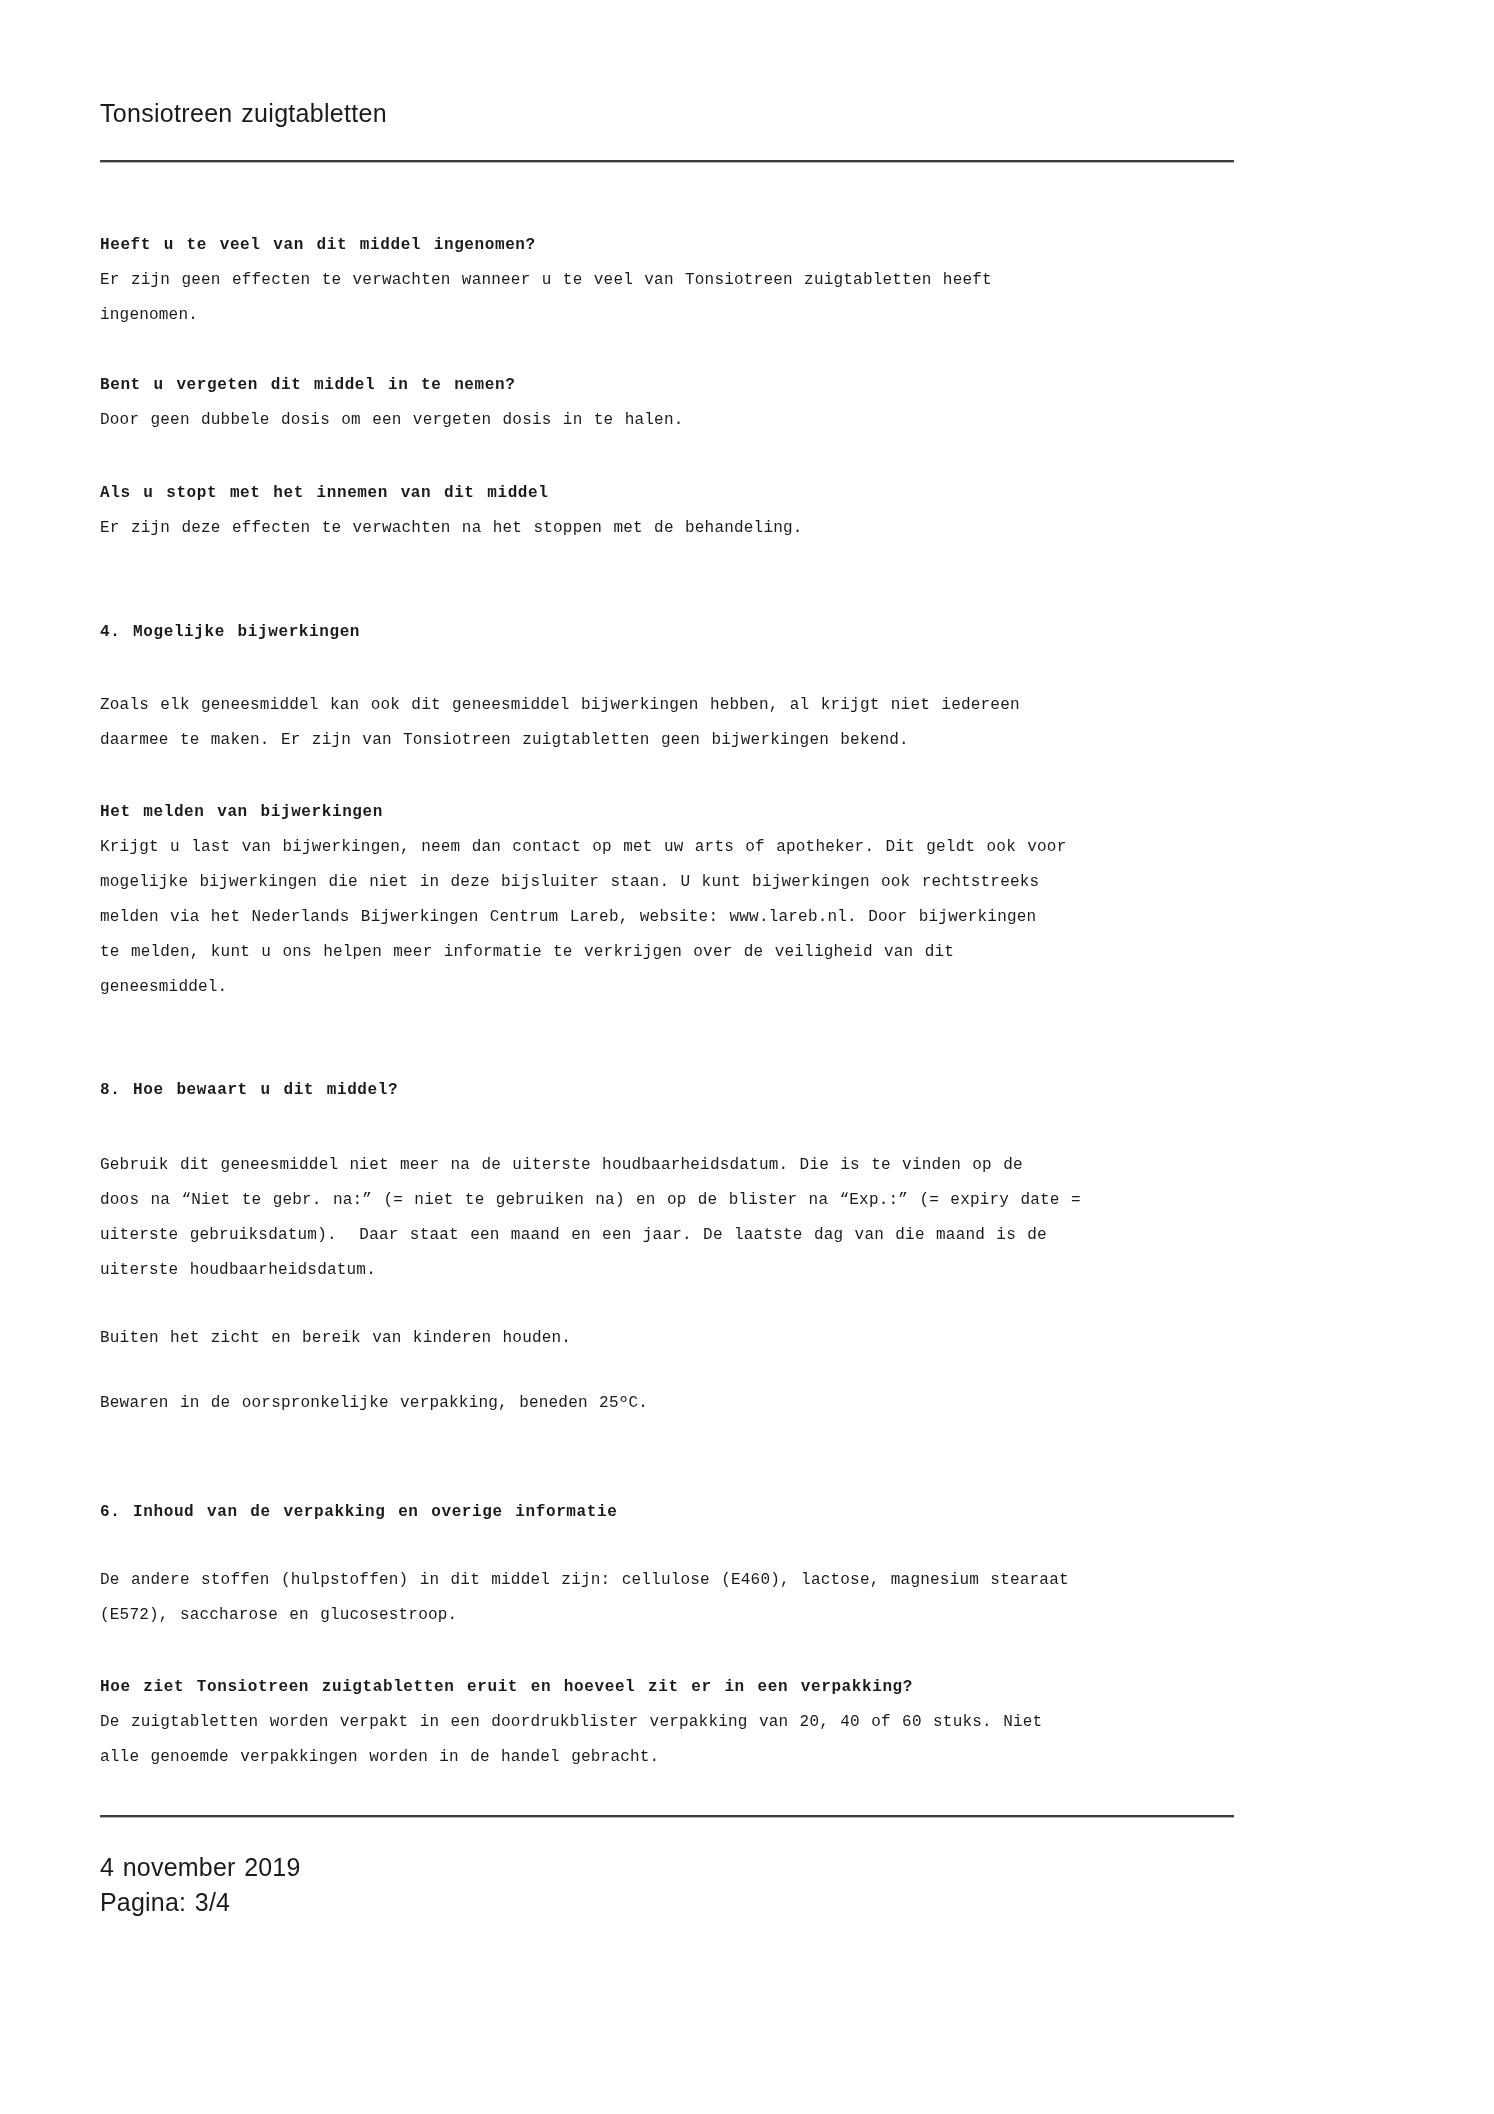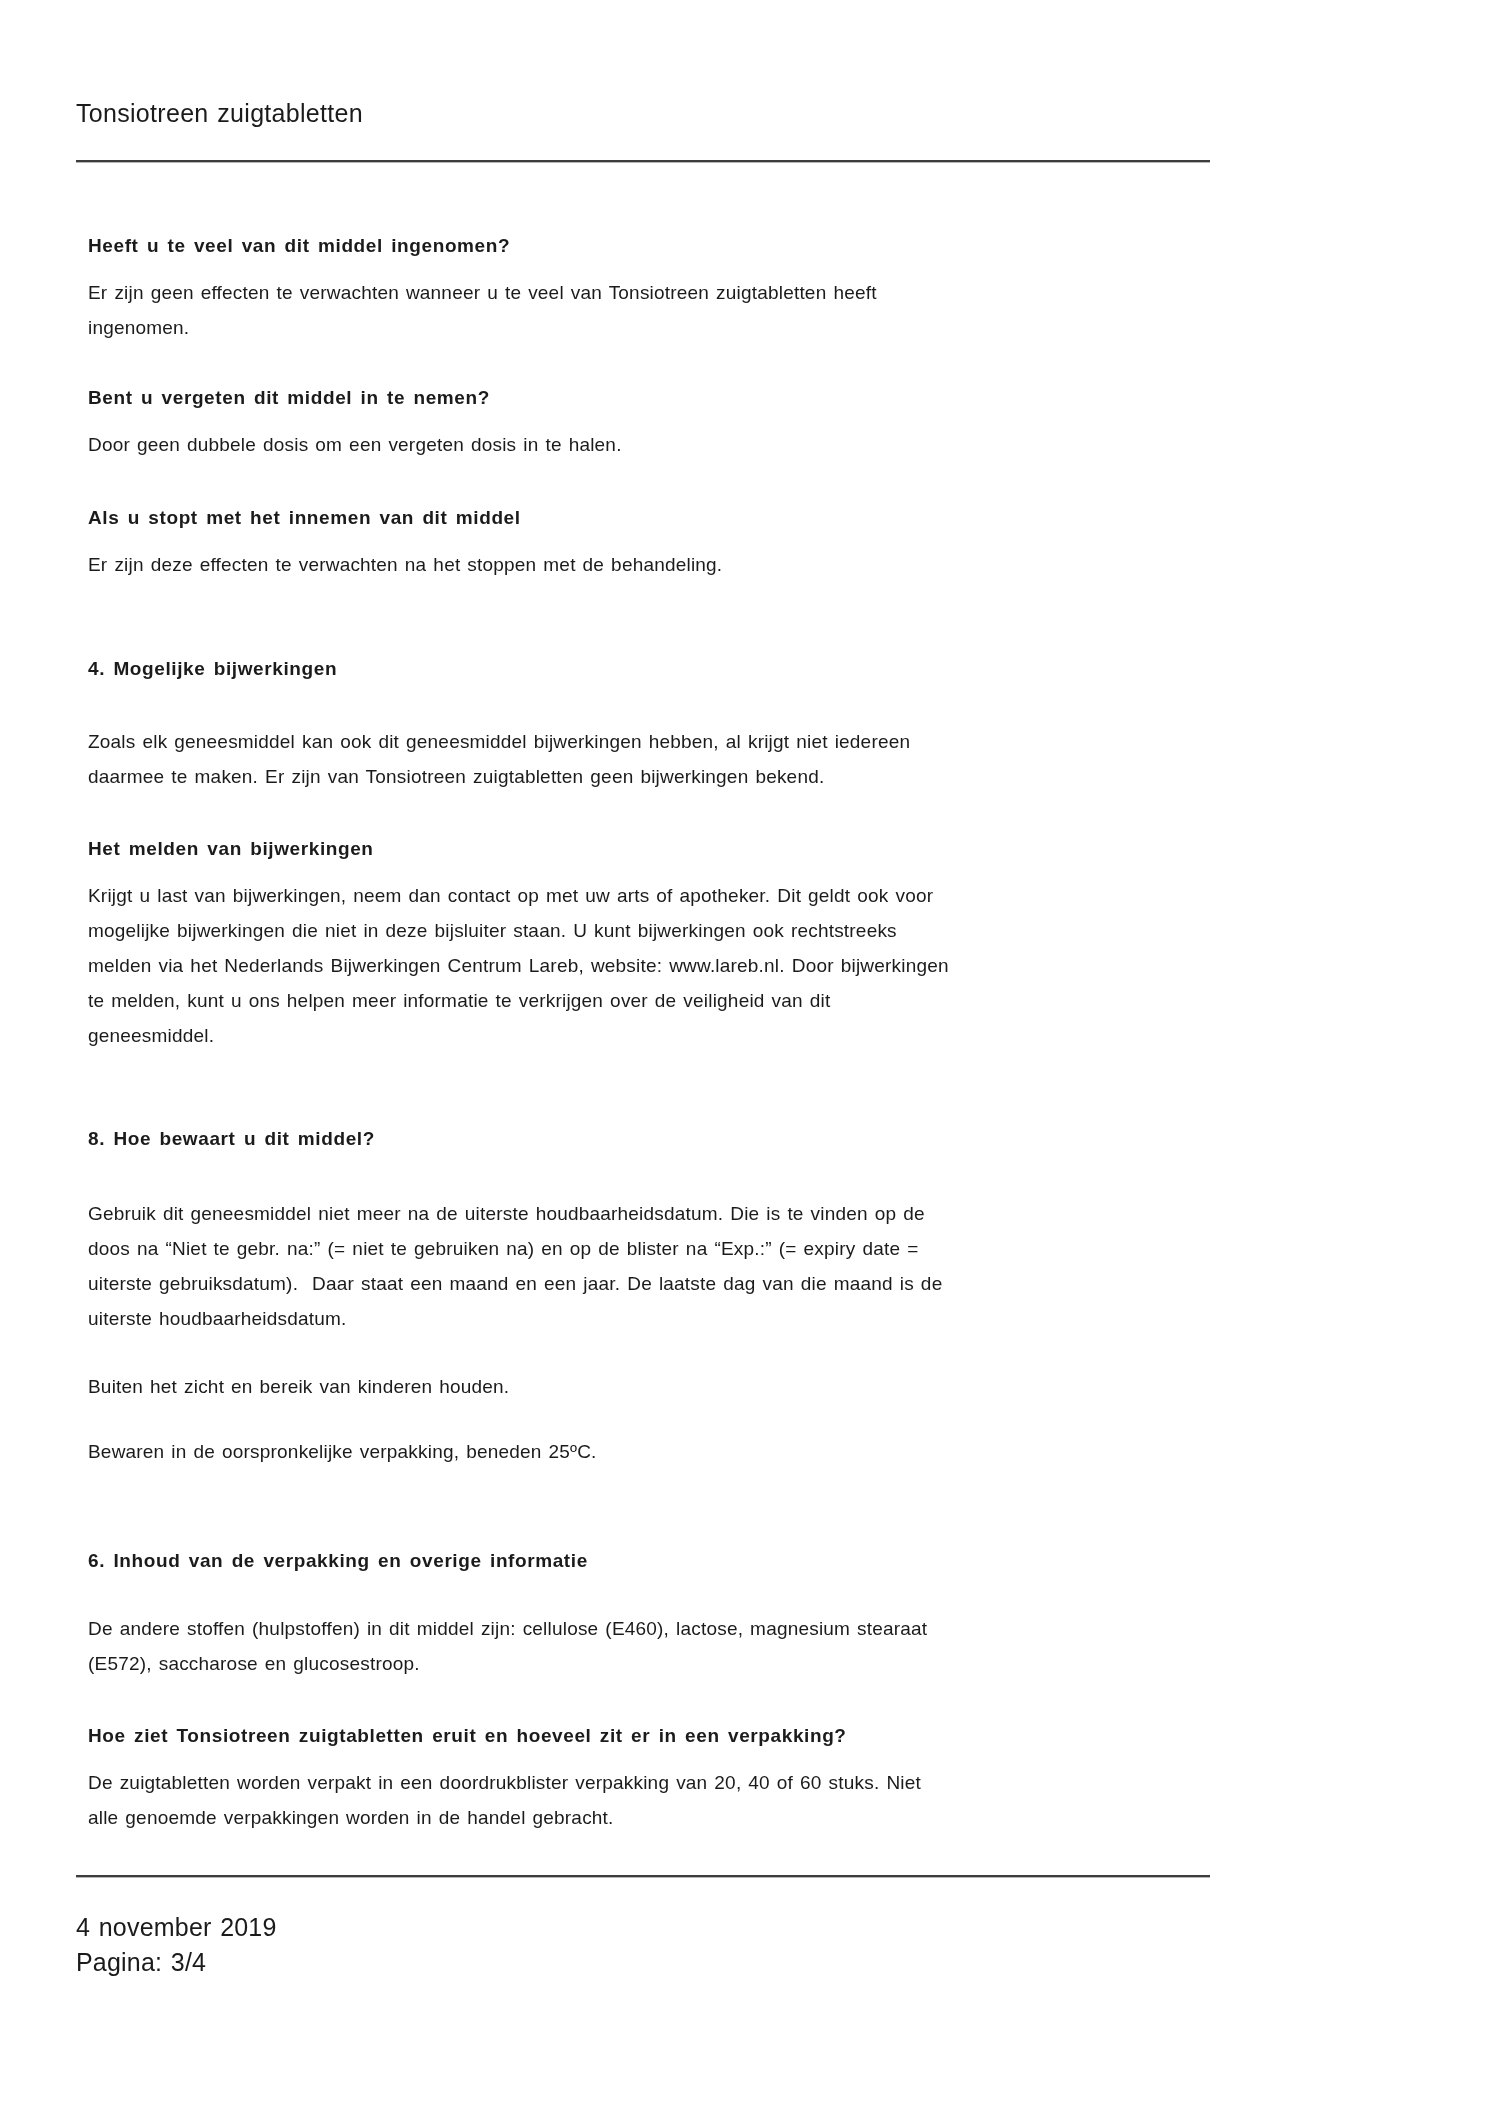--- a/index.html
+++ b/index.html
@@ -11,41 +11,42 @@
     width: 1494px;
     height: 2114px;
     color: #1b1b1b;
     font-family: "Liberation Sans", sans-serif;
     overflow: hidden;
   }
   .page {
     box-sizing: border-box;
     width: 1356px;
     height: 2114px;
-    padding: 96px 150px 0 76px;
+    padding: 96px 150px 0 100px;
   }
   .doc-title {
     font-size: 25px;
     line-height: 35px;
     letter-spacing: 0.3px;
     word-spacing: 1.5px;
     font-weight: 400;
   }
   .rule {
     width: 1134px;
     height: 3px;
     box-sizing: border-box;
     border-top: 2px solid #3d3d3d;
     border-bottom: 1px solid #b5b5b5;
   }
   .para, .sub, .sec {
-    margin: 12px;
-    font-size: 19px;
+    margin: 0;
+    font-size: 16px;
     line-height: 35px;
     white-space: pre-wrap;
+    font-family: Liberation Mono, monospace;
   }
   .para {
     font-weight: 400;
     letter-spacing: 0.2px;
     word-spacing: 1.5px;
   }
   .sub, .sec {
     font-weight: 700;
     letter-spacing: 0.6px;
     word-spacing: 2.5px;

